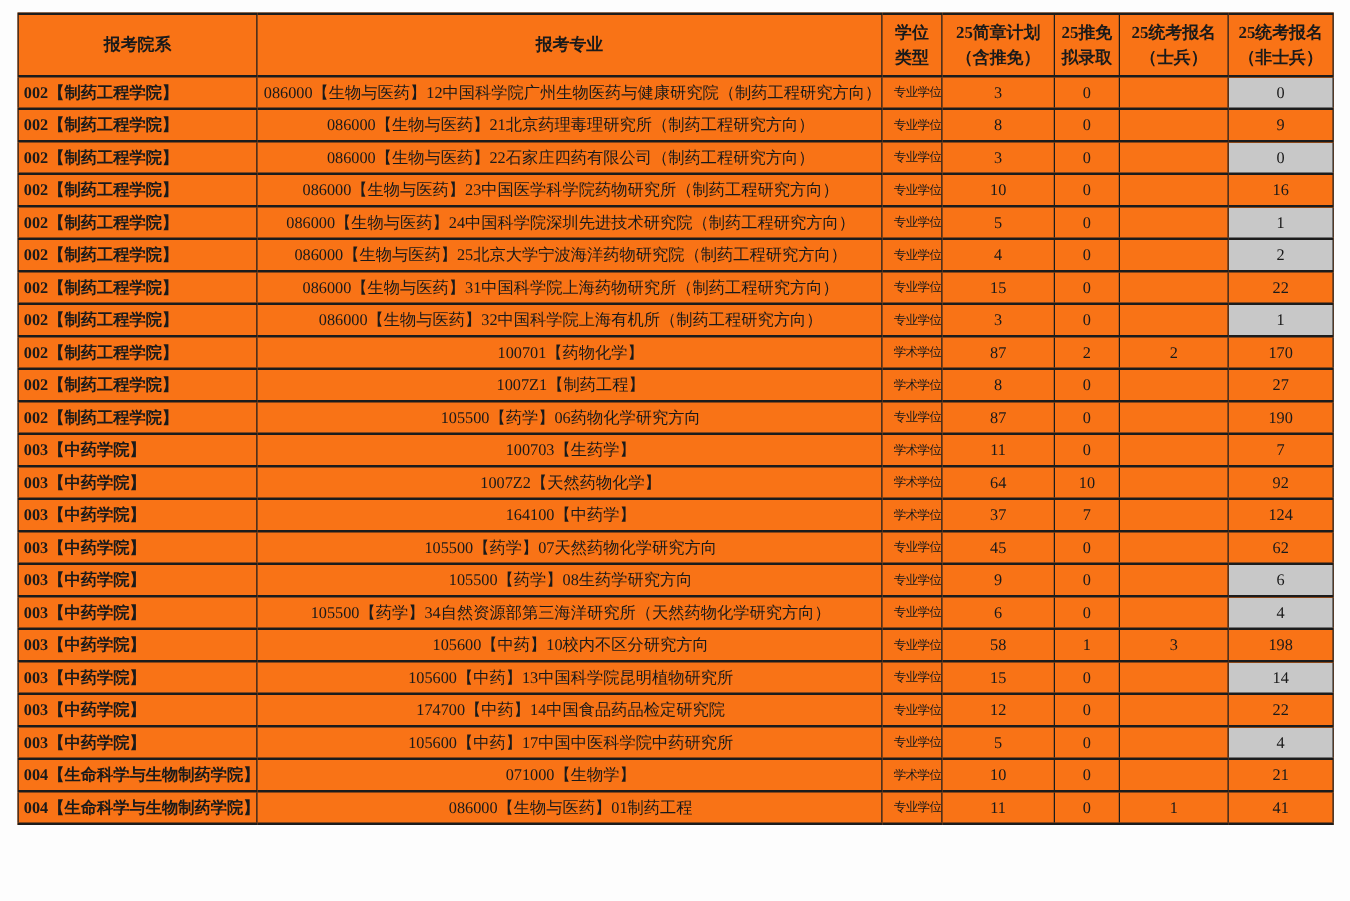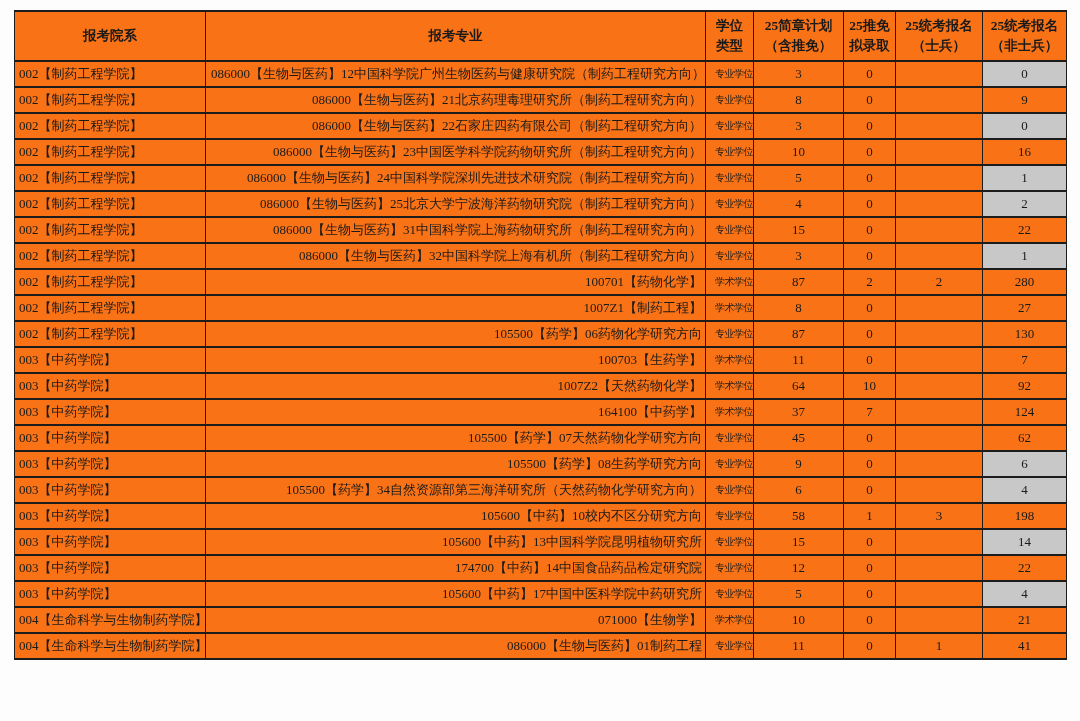--- a/index.html
+++ b/index.html
@@ -37,22 +37,22 @@
   th {
     font-size: 13.5px;
     font-weight: bold;
     text-align: center;
     vertical-align: middle;
     white-space: pre-line;
     line-height: 1.45;
     padding: 0 2px;
   }
   td { font-size: 13px; vertical-align: middle; }
-  .c-dept  { text-align: left; padding: 0 3px 0 4px; }
-  .c-major { text-align: right; padding: 0 3px 0 5px; }
+  .c-dept  { text-align: left; padding: 0 3px 0 4px; font-weight: bold; }
+  .c-major { text-align: center; padding: 0 3px 0 5px; }
   .c-degree { text-align: right; font-size: 10px; padding: 0; letter-spacing: -0.5px; }
   .c-num { text-align: center; padding: 0 2px; }
   td.gray { background: #c8c8c8; }
 </style>
 </head>
 <body>
 
 <div class="table-wrap">
   <table>
     <colgroup>
@@ -161,41 +161,41 @@
     <td class="c-num gray">1</td>
   </tr>
 
   <tr>
     <td class="c-dept">002【制药工程学院】</td>
     <td class="c-major">100701【药物化学】</td>
     <td class="c-degree">学术学位</td>
     <td class="c-num">87</td>
     <td class="c-num">2</td>
     <td class="c-num">2</td>
-    <td class="c-num">280</td>
+    <td class="c-num">170</td>
   </tr>
 
   <tr>
     <td class="c-dept">002【制药工程学院】</td>
     <td class="c-major">1007Z1【制药工程】</td>
     <td class="c-degree">学术学位</td>
     <td class="c-num">8</td>
     <td class="c-num">0</td>
     <td class="c-num"></td>
     <td class="c-num">27</td>
   </tr>
 
   <tr>
     <td class="c-dept">002【制药工程学院】</td>
     <td class="c-major">105500【药学】06药物化学研究方向</td>
     <td class="c-degree">专业学位</td>
     <td class="c-num">87</td>
     <td class="c-num">0</td>
     <td class="c-num"></td>
-    <td class="c-num">130</td>
+    <td class="c-num">190</td>
   </tr>
 
   <tr>
     <td class="c-dept">003【中药学院】</td>
     <td class="c-major">100703【生药学】</td>
     <td class="c-degree">学术学位</td>
     <td class="c-num">11</td>
     <td class="c-num">0</td>
     <td class="c-num"></td>
     <td class="c-num">7</td>

